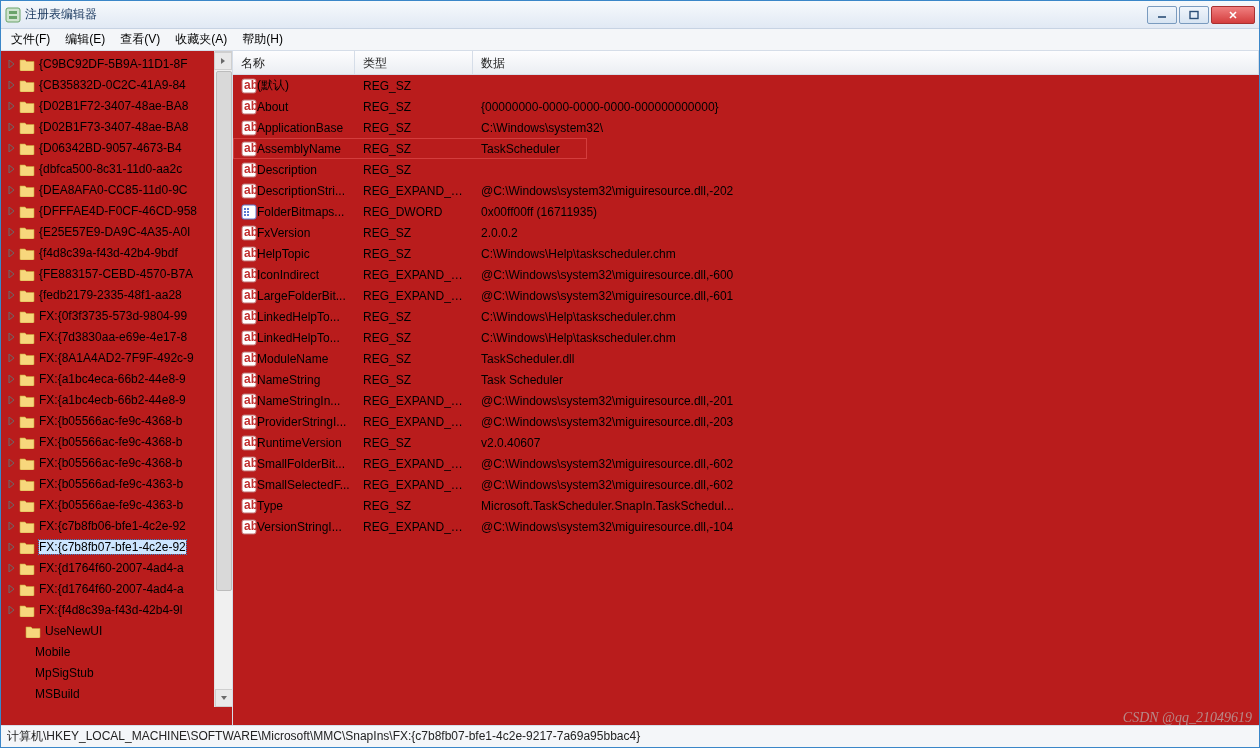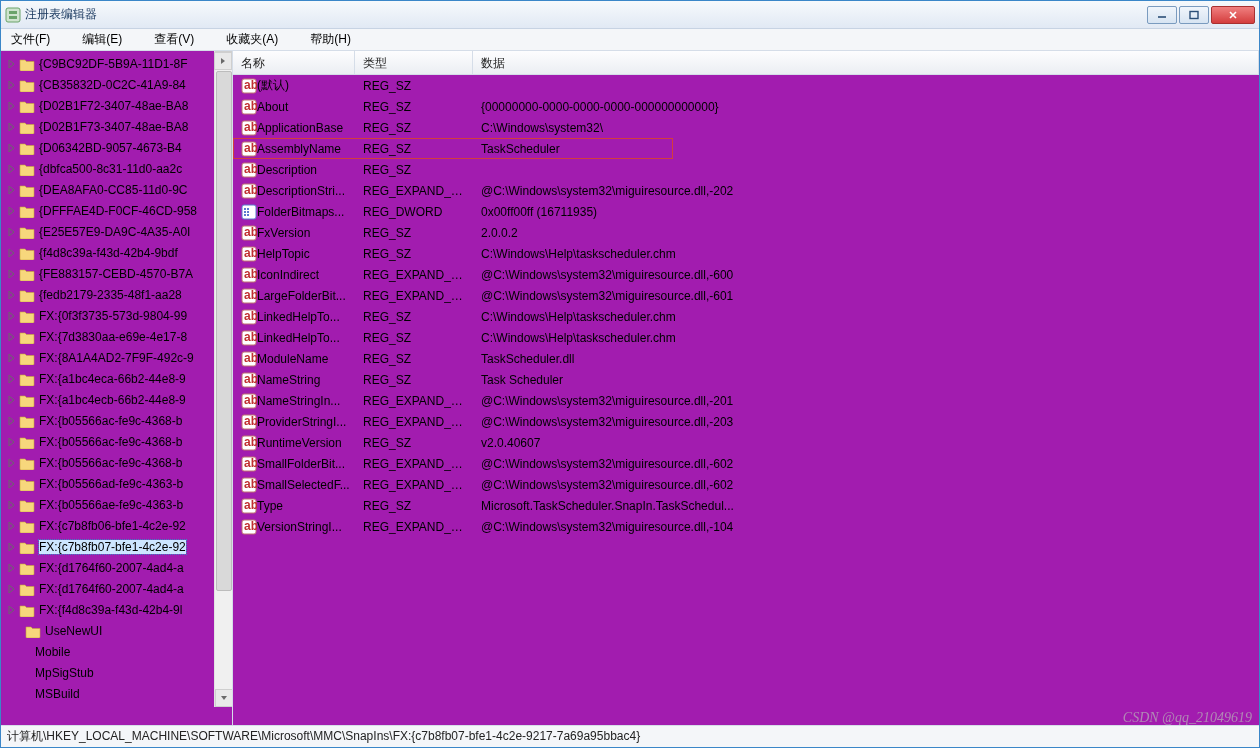--- a/index.html
+++ b/index.html
@@ -1,31 +1,31 @@
 <!DOCTYPE html>
 <html><head>
 <meta charset="utf-8">
 <style>
 * { margin:0; padding:0; box-sizing:border-box; font-family:"Microsoft YaHei","Segoe UI",Tahoma,sans-serif; font-size:12px; }
 html,body { width:1260px; height:748px; overflow:hidden; background:#fff; }
 
 
-.window { width:1260px; height:748px; border:1px solid #3a86c8; display:flex; flex-direction:column; background:#a21caf; }
+.window { width:1260px; height:748px; border:1px solid #3a86c8; display:flex; flex-direction:column; background:#b91c1c; }
 .titlebar { height:28px; background:linear-gradient(#f6f9fc,#e1e9f4); border-bottom:1px solid #c7d3e3; display:flex; align-items:center; padding:0 4px; }
 .titlebar .ticon { width:16px; height:16px; margin-right:4px; display:inline-block; }
 .titlebar .ticon svg { width:16px; height:16px; }
 .titlebar .title { flex:1; color:#17365d; }
 .winbtns { display:flex; gap:2px; }
 .winbtn { width:30px; height:18px; border:1px solid #7a9bbf; border-radius:2px; background:linear-gradient(#f0f5fb,#d7e4f2); display:flex; align-items:center; justify-content:center; }
 .winbtn svg { width:12px; height:10px; }
 .winbtn.close { background:linear-gradient(#f08080,#d43d3d); border-color:#a83030; width:44px; }
 .winbtn.close svg path { stroke:#fff; }
 
 
-.menubar { height:22px; background:#f4f6f9; border-bottom:1px solid #d5dde8; display:flex; align-items:center; padding:0 4px; gap:20px; }
+.menubar { height:22px; background:#f4f6f9; border-bottom:1px solid #d5dde8; display:flex; align-items:center; padding:0 4px; gap:3px; }
 .menubar .mi { padding:2px 6px; cursor:default; }
 
 
 .main { flex:1; display:flex; min-height:0; }
 .tree { width:232px; border-right:1px solid #d5dde8; overflow:hidden; position:relative; display:flex; flex-direction:row; }
 .tree-inner { flex:1; overflow:hidden; padding-top:2px; }
 .tree-row { display:flex; align-items:center; height:21px; padding-left:6px; white-space:nowrap; cursor:default; }
 .tree-row .tw { width:10px; height:10px; display:inline-flex; align-items:center; justify-content:center; margin-right:2px; color:#6a6a6a; }
 .tree-row .tw svg { width:8px; height:8px; }
 .tree-row .fico { width:16px; height:14px; margin-right:4px; display:inline-block; }
@@ -516,21 +516,21 @@
           <div class="lrow">
             <div class="c c-name">
               <span class="vico"><svg width="16" height="16">
                   <use href="#regstr-icon"></use>
                 </svg></span>
               <span>ApplicationBase</span>
             </div>
             <div class="c c-type">REG_SZ</div>
             <div class="c c-data">C:\Windows\system32\</div>
           </div>
-          <div class="lrow hl" style="width: 440px;">
+          <div class="lrow hl" style="width: 354px;">
             <div class="c c-name">
               <span class="vico"><svg width="16" height="16">
                   <use href="#regstr-icon"></use>
                 </svg></span>
               <span>AssemblyName</span>
             </div>
             <div class="c c-type">REG_SZ</div>
             <div class="c c-data">TaskScheduler</div>
           </div>
           <div class="lrow">

